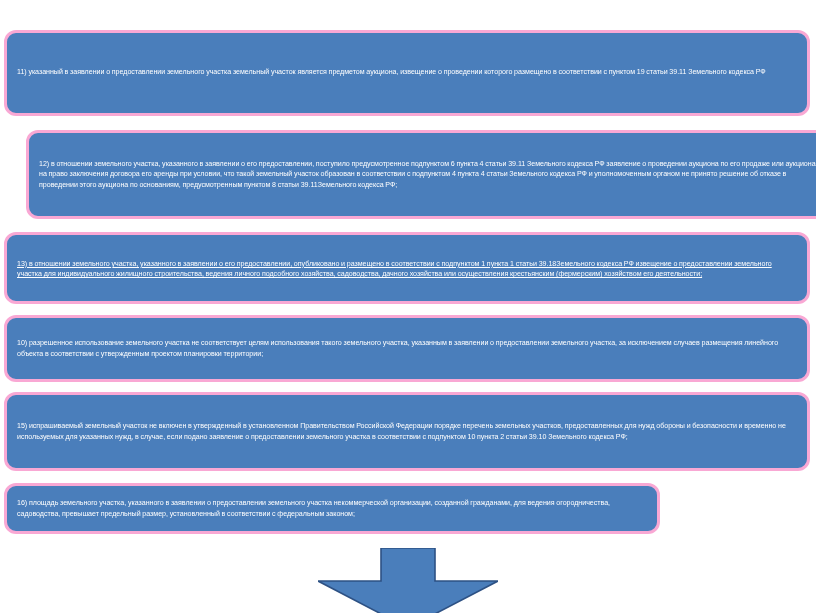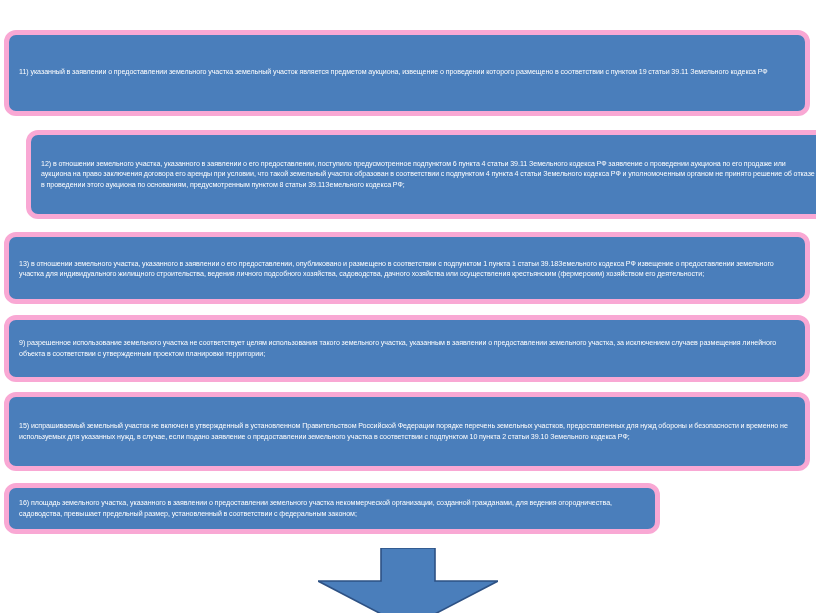--- a/index.html
+++ b/index.html
@@ -20,21 +20,21 @@
     left: 0; top: 0;
     width: 816px;
     height: 613px;
     background: #ffffff;
   }
 
   .flow-box {
     position: absolute;
     box-sizing: border-box;
     background: #4a7ebb;
-    border: 5px solid #f9a8d4;
+    border: 3px solid #f9a8d4;
     border-radius: 12px;
     color: #ffffff;
     display: flex;
     align-items: center;
     padding: 0 10px;
   }
 
   .flow-box .box-text {
     width: 100%;
     display: block;
@@ -50,21 +50,21 @@
   
   #box-11 { left: 4px;  top: 30px;  width: 806px; height: 86px; }
   #box-12 { left: 4px;  top: 130px; width: 806px; height: 89px; margin-left: 22px; }
   #box-13 { left: 4px;  top: 232px; width: 806px; height: 72px; }
   #box-14 { left: 4px;  top: 315px; width: 806px; height: 67px; }
   #box-15 { left: 4px;  top: 392px; width: 806px; height: 79px; }
   #box-16 { left: 4px;  top: 483px; width: 656px; height: 51px; }
 
   #box-11 .box-text { margin-top: -2px; }
   #box-12 .box-text { margin-top: 0px; }
-  #box-13 .box-text { margin-top: 2px; }
+  #box-13 .box-text { margin-top: 2px; text-decoration: underline; }
   #box-14 .box-text { margin-top: 0px; }
   #box-15 .box-text { }
   #box-16 .box-text { margin-top: 0px; }
 
   #down-arrow {
     position: absolute;
     left: 318px;
     top: 548px;
     width: 180px;
     height: 72px;
@@ -82,21 +82,21 @@
 
   <div class="flow-box" id="box-12">
     <span class="box-text">12) в отношении земельного участка, указанного в заявлении о его предоставлении, поступило предусмотренное подпунктом 6 пункта 4 статьи 39.11 Земельного кодекса РФ заявление о проведении аукциона по его продаже или аукциона на право заключения договора его аренды при условии, что такой земельный участок образован в соответствии с подпунктом 4 пункта 4 статьи Земельного кодекса РФ и уполномоченным органом не принято решение об отказе в проведении этого аукциона по основаниям, предусмотренным пунктом 8 статьи 39.11Земельного кодекса РФ;</span>
   </div>
 
   <div class="flow-box" id="box-13">
     <span class="box-text">13) в отношении земельного участка, указанного в заявлении о его предоставлении, опубликовано и размещено в соответствии с подпунктом 1 пункта 1 статьи 39.18Земельного кодекса РФ извещение о предоставлении земельного участка для индивидуального жилищного строительства, ведения личного подсобного хозяйства, садоводства, дачного хозяйства или осуществления крестьянским (фермерским) хозяйством его деятельности;</span>
   </div>
 
   <div class="flow-box" id="box-14">
-    <span class="box-text">9) разрешенное использование земельного участка не соответствует целям использования такого земельного участка, указанным в заявлении о предоставлении земельного участка, за исключением случаев размещения линейного объекта в соответствии с утвержденным проектом планировки территории;</span>
+    <span class="box-text">10) разрешенное использование земельного участка не соответствует целям использования такого земельного участка, указанным в заявлении о предоставлении земельного участка, за исключением случаев размещения линейного объекта в соответствии с утвержденным проектом планировки территории;</span>
   </div>
 
   <div class="flow-box" id="box-15">
     <span class="box-text">15) испрашиваемый земельный участок не включен в утвержденный в установленном Правительством Российской Федерации порядке перечень земельных участков, предоставленных для нужд обороны и безопасности и временно не используемых для указанных нужд, в случае, если подано заявление о предоставлении земельного участка в соответствии с подпунктом 10 пункта 2 статьи 39.10 Земельного кодекса РФ;</span>
   </div>
 
   <div class="flow-box" id="box-16">
     <span class="box-text">16) площадь земельного участка, указанного в заявлении о предоставлении земельного участка некоммерческой организации, созданной гражданами, для ведения огородничества, садоводства, превышает предельный размер, установленный в соответствии с федеральным законом;</span>
   </div>
 

